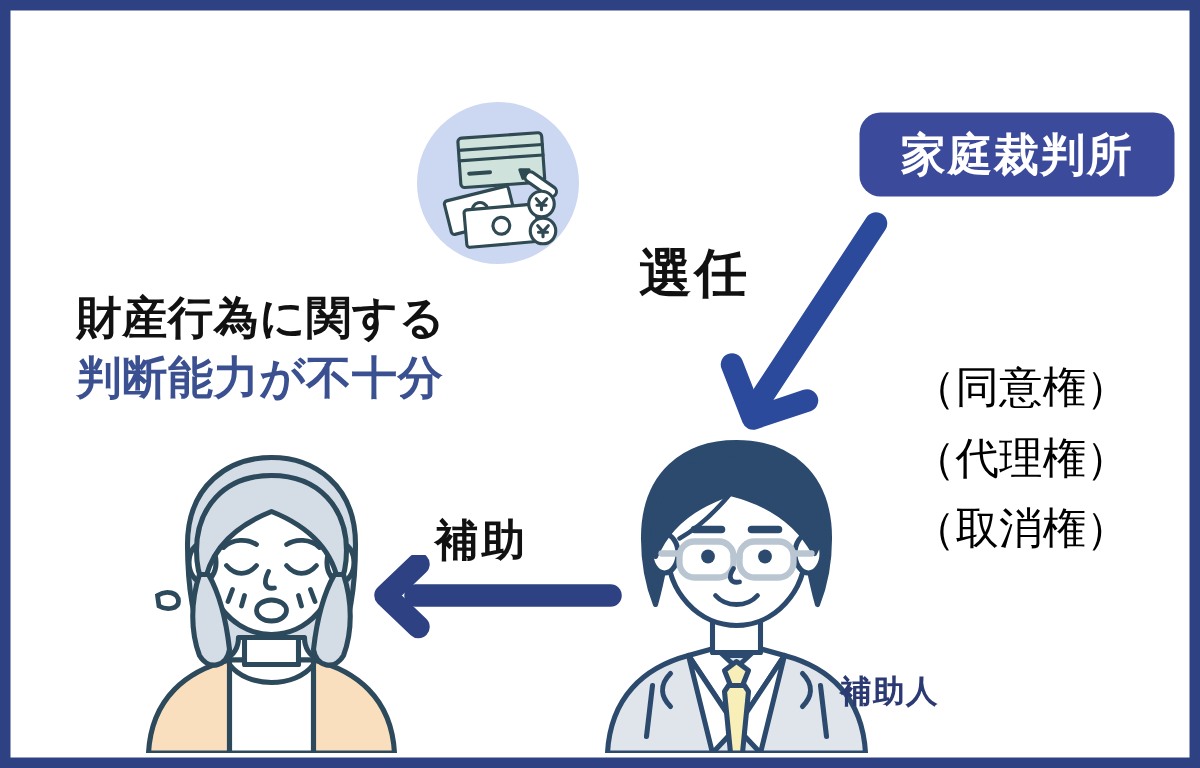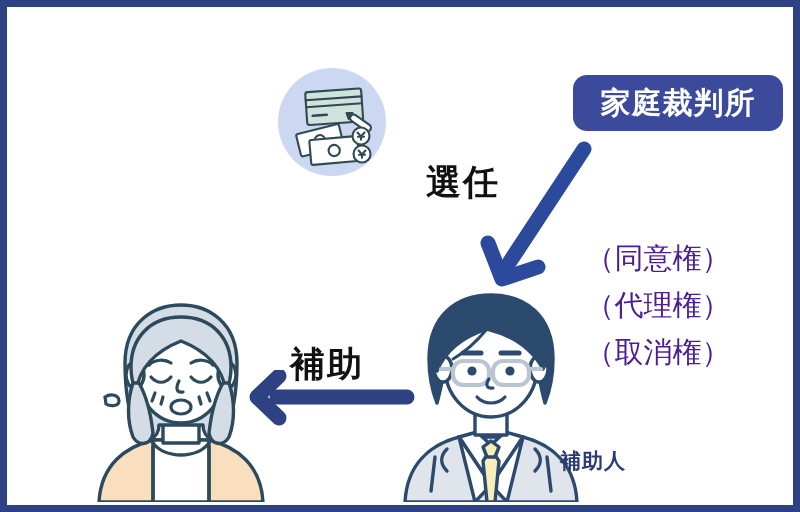--- a/index.html
+++ b/index.html
@@ -80,21 +80,21 @@
     font-size: 35px;
     font-weight: 700;
     letter-spacing: 2px;
     white-space: nowrap;
   }
 
   
   #support-label {
     left: 283px; top: 334px;
     color: #111111;
-    font-size: 35px;
+    font-size: 29px;
     font-weight: 700;
     letter-spacing: 2px;
     white-space: nowrap;
   }
 
   
   #assistant-label {
     left: 553px; top: 440px;
     color: #2b3a72;
     font-size: 21px;
@@ -102,26 +102,26 @@
     letter-spacing: 1px;
     white-space: nowrap;
   }
 
   
   #powers-list {
     left: 556px; top: 228px;
     width: 190px;
   }
   #powers-list .power {
-    color: #4c1d95;
+    color: #000000;
     font-size: 29px;
     font-weight: 400;
     line-height: 1.62;
     white-space: nowrap;
-    text-align: center;
+    text-align: right;
   }
 
   
   #arrow-appoint { left: 455px; top: 130px; width: 150px; height: 160px; }
   #arrow-support { left: 228px; top: 363px; width: 180px; height: 60px; }
 </style>
 </head>
 <body>
 
 <div id="canvas" class="abs">
@@ -176,20 +176,22 @@
 
   <div class="abs" id="appointment-label">選任</div>
 
   <div class="abs" id="powers-list">
     <div class="power">（同意権）</div>
     <div class="power">（代理権）</div>
     <div class="power">（取消権）</div>
   </div>
 
   <div class="abs" id="capacity-text">
+    <div class="line1">財産行為に関する</div>
+    <div class="line2">判断能力が不十分</div>
   </div>
 
   <div class="abs" id="arrow-support">
     <svg viewBox="0 0 180 60" width="180" height="60">
       <g stroke="#2e4283" fill="none" stroke-linecap="round" stroke-linejoin="round">
         <line x1="172" y1="27" x2="42" y2="27" stroke-width="15"></line>
         <path d="M44 6 L22 27 L44 48" stroke-width="15"></path>
       </g>
     </svg>
   </div>

